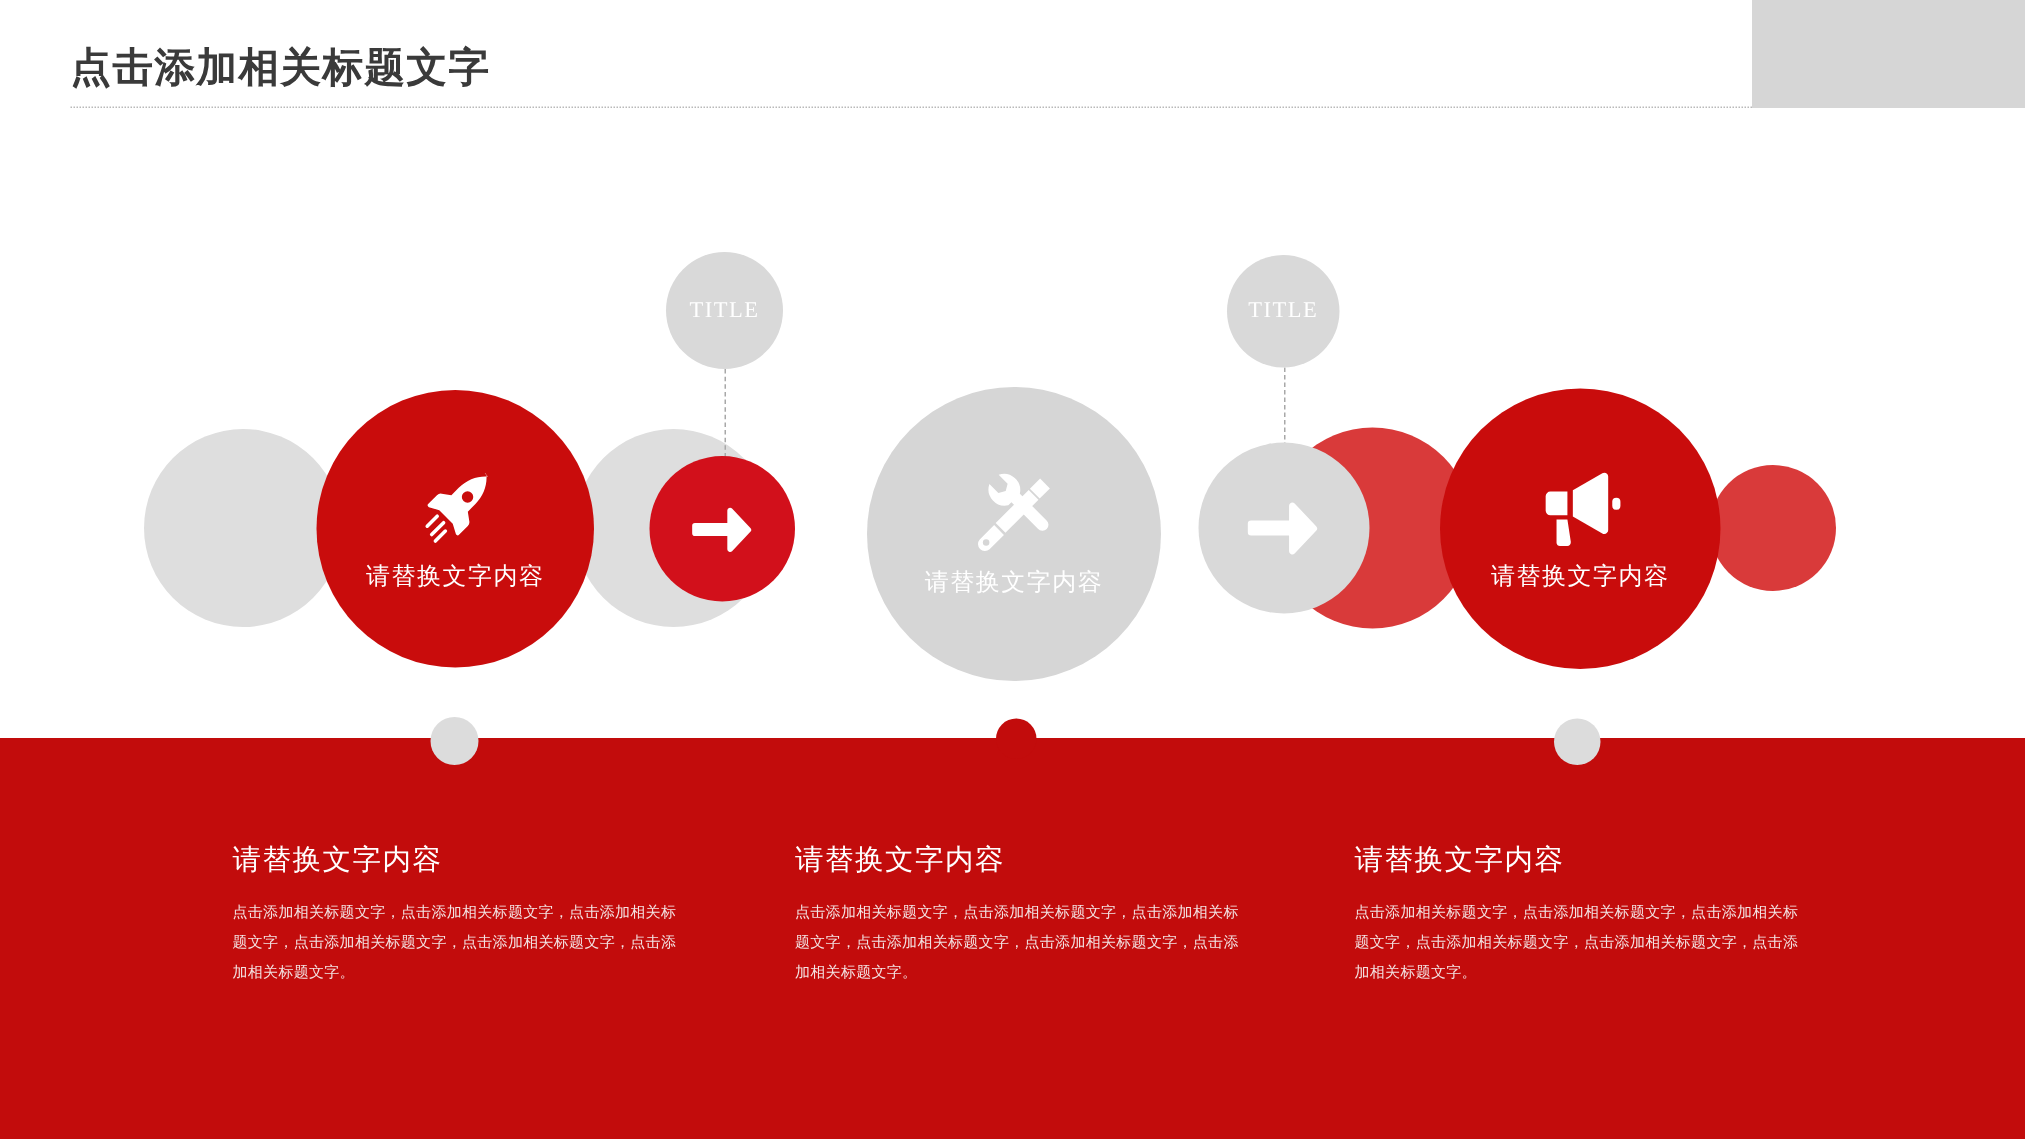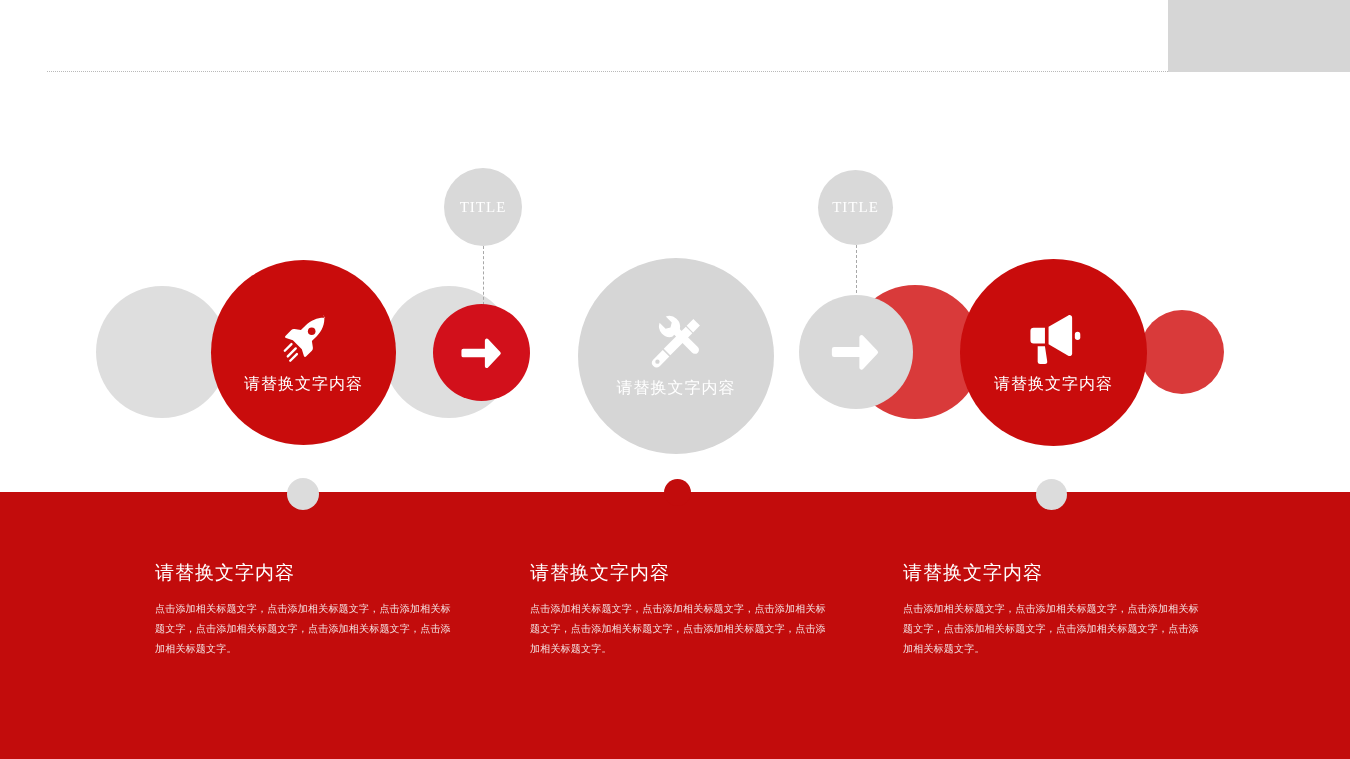--- a/index.html
+++ b/index.html
@@ -171,20 +171,21 @@
     letter-spacing: 0.2px;
   }
   .col-3 { width: 300px; }
 </style>
 </head>
 <body>
 
 <div class="slide">
 
   <div class="header-gray-block"></div>
+  <div class="page-title">点击添加相关标题文字</div>
   <div class="title-rule"></div>
 
   <div class="diagram">
 
     <div class="circ bg-gray deco-left"></div>
     <div class="circ bg-gray deco-mid"></div>
     <div class="circ bg-lred deco-red-mid"></div>
     <div class="circ bg-lred deco-right"></div>
 
     <div class="leader leader-1"></div>

